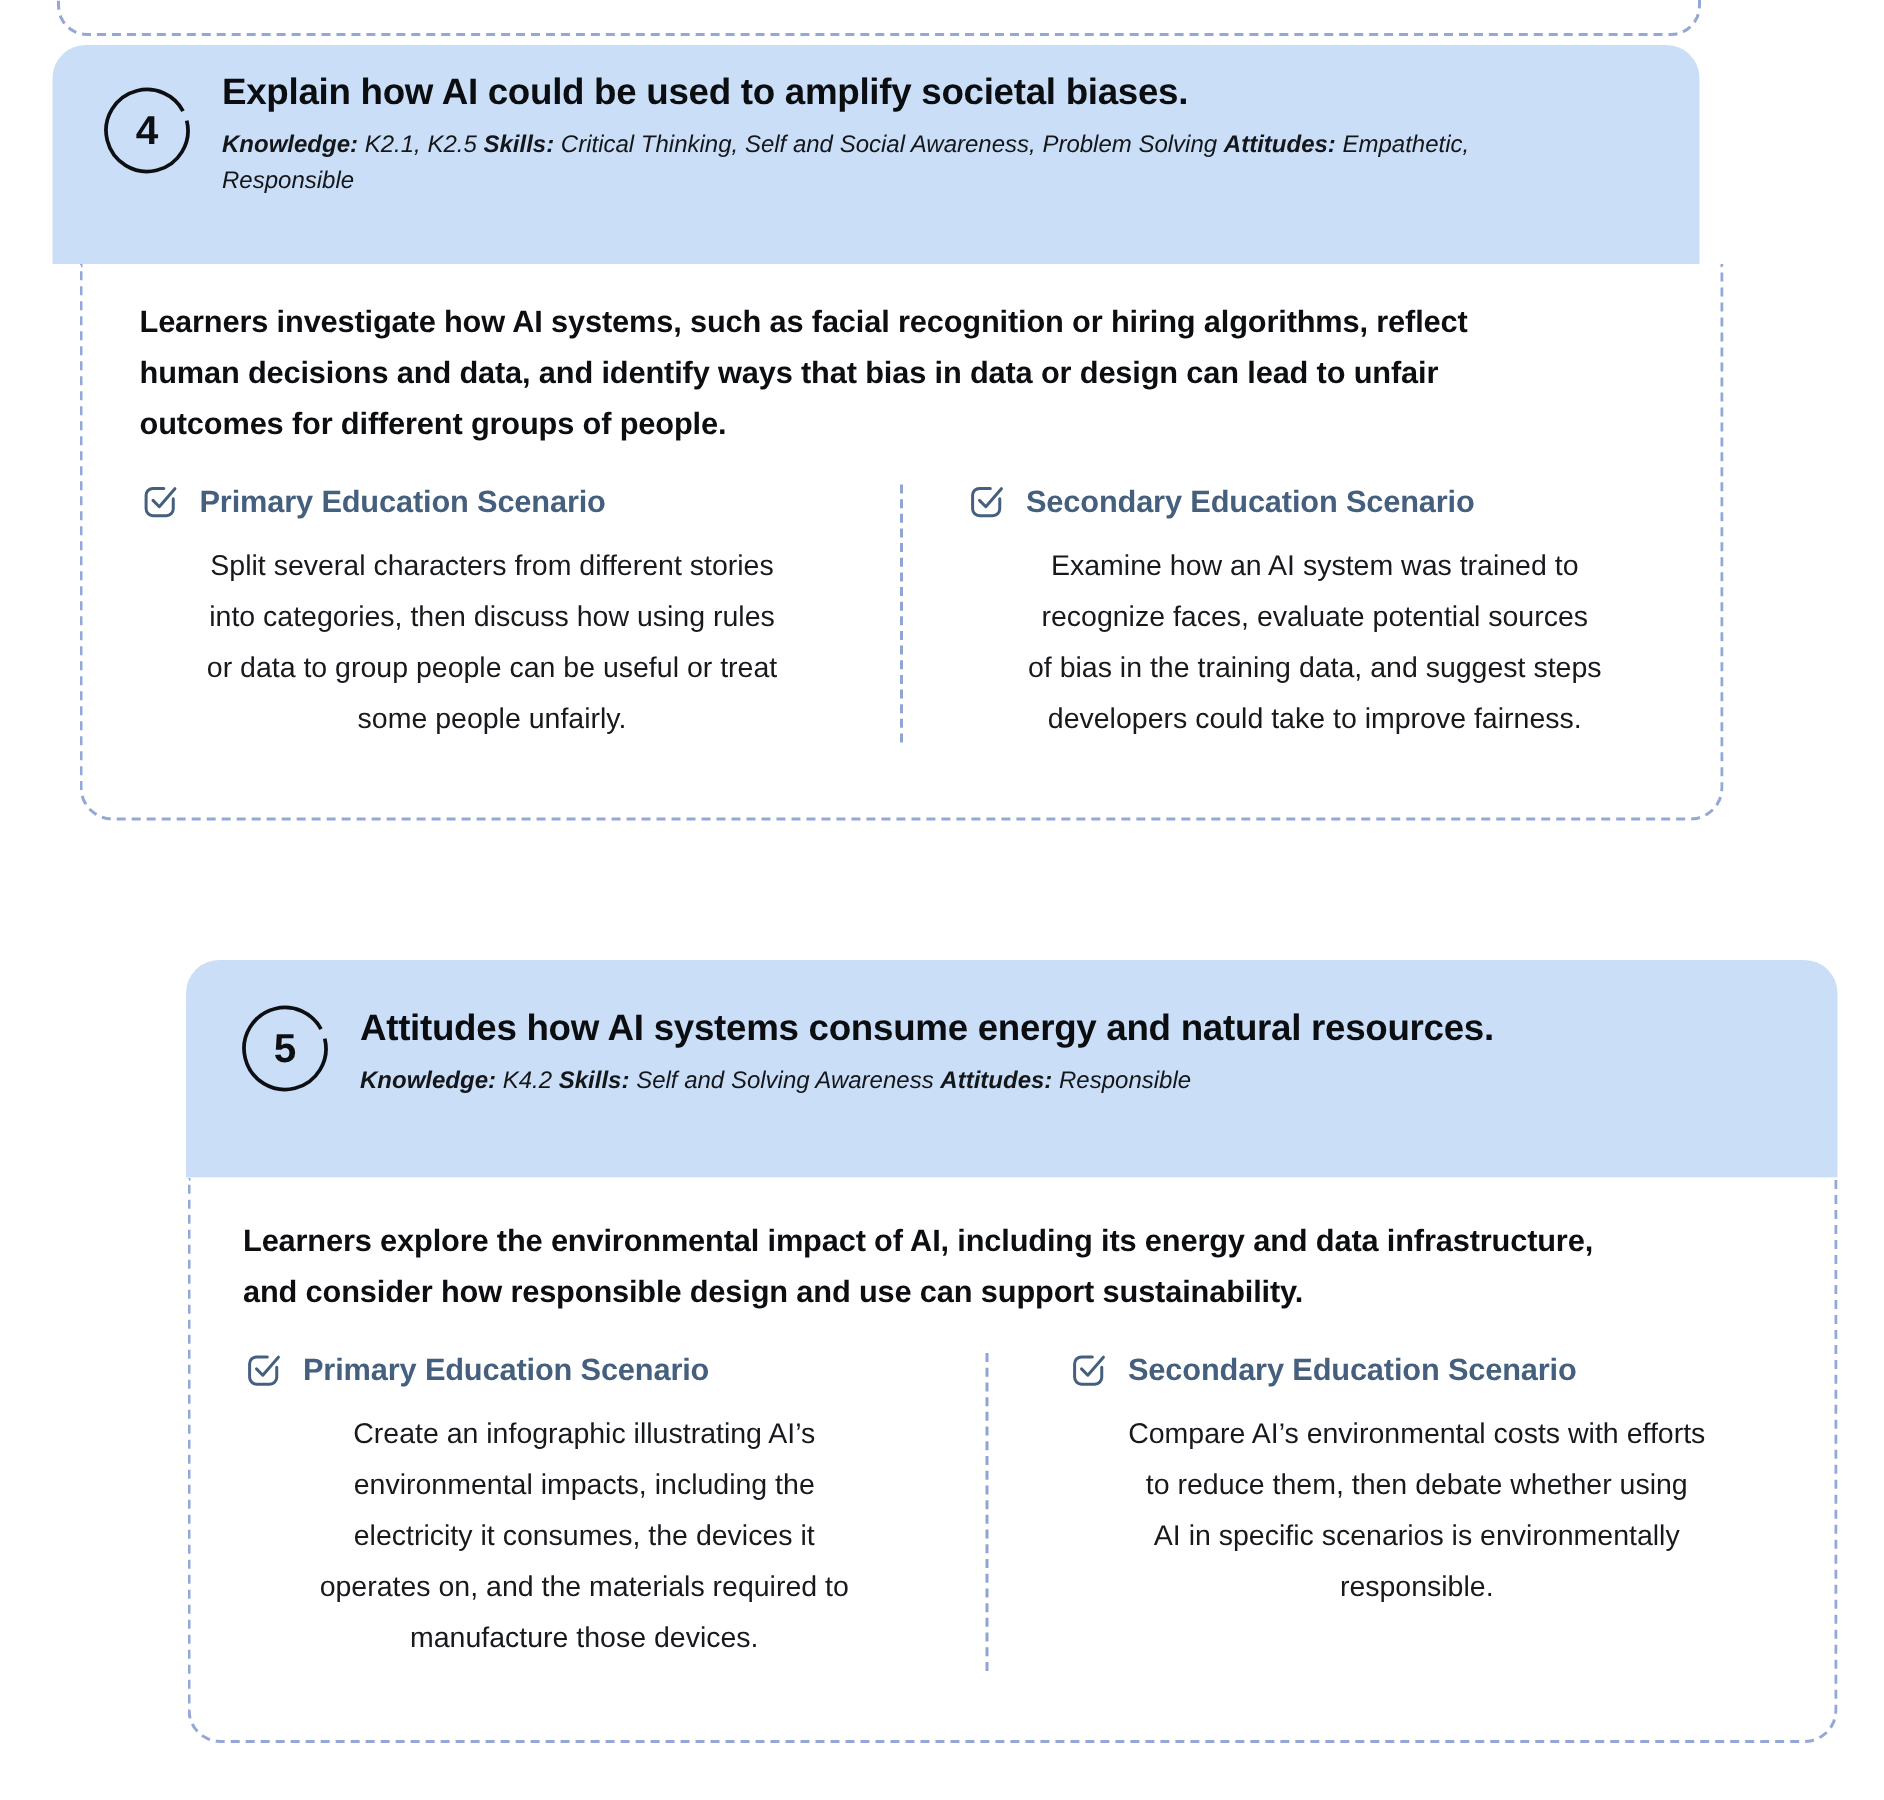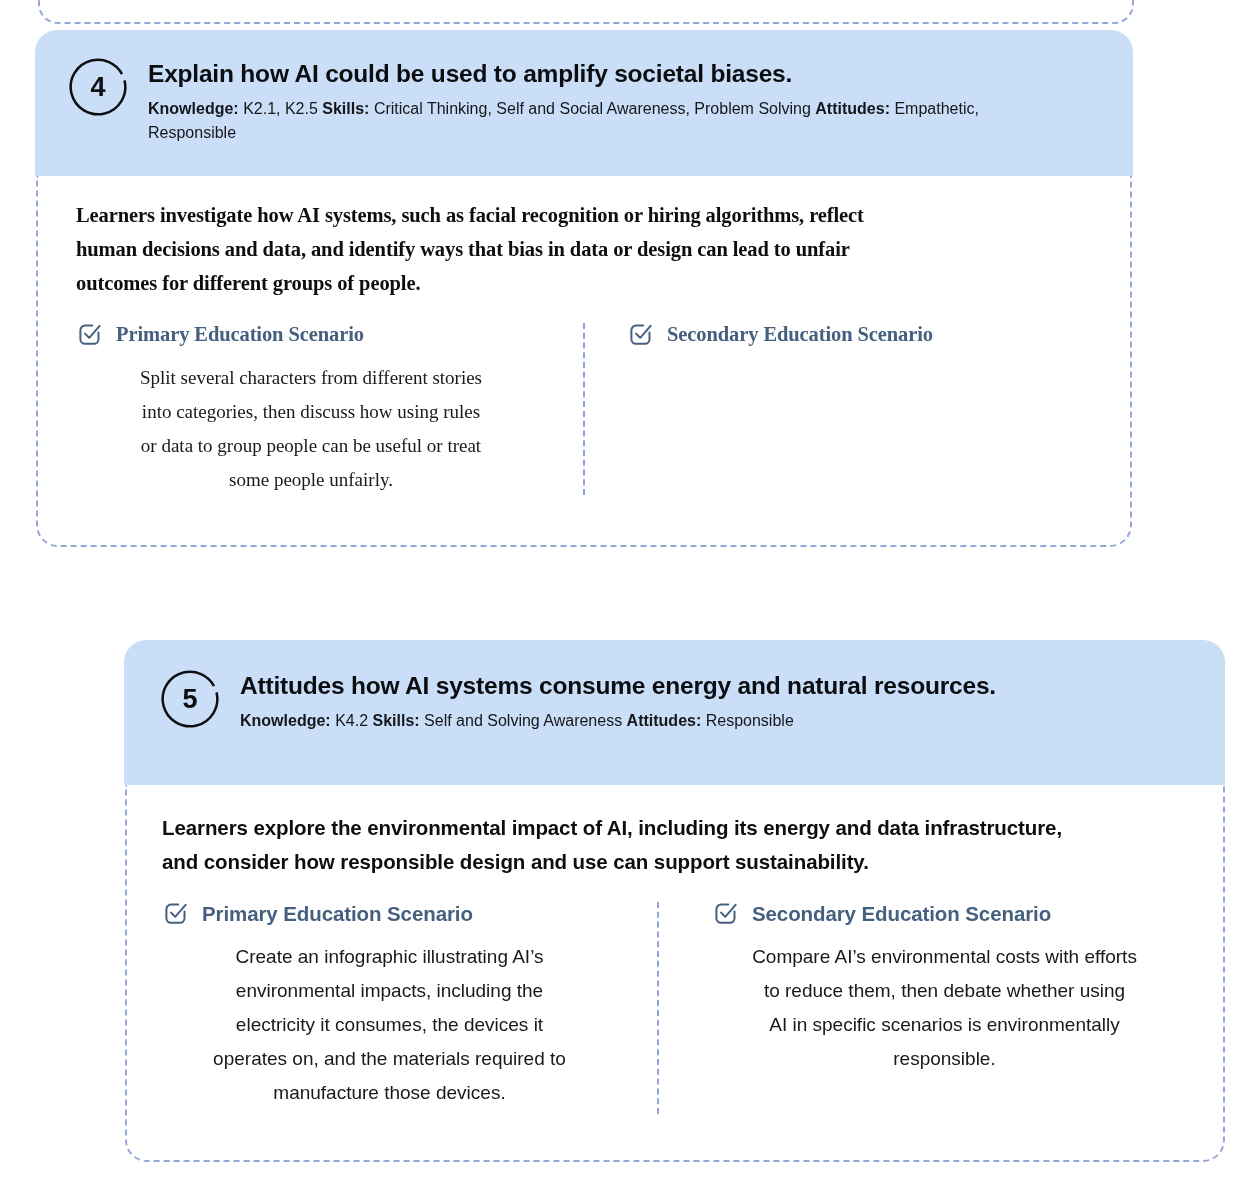--- a/index.html
+++ b/index.html
@@ -14,23 +14,23 @@
   }
   .card-header{
     position:absolute;background:#CADFF7;border-radius:22px 22px 0 0;
   }
   .card-body{
     position:absolute;background:#ffffff;box-sizing:border-box;
     border:2px dashed #94A8D8;border-top:none;border-radius:0 0 22px 22px;
   }
   
   #card1 .card-header{left:35px;top:30px;width:1098px;height:146px;}
-  #card1 .card-body{left:36px;top:176px;width:1096px;height:371px;padding:22px 40px 0 38px;font-family:Liberation Serif, serif;}
+  #card1 .card-body{left:53px;top:176px;width:1096px;height:371px;padding:22px 40px 0 38px;}
   #card1 .num-badge{left:33px;top:27px;}
-  #card1 .header-text{left:113px;top:28px;width:950px;}
+  #card1 .header-text{left:113px;top:16px;width:950px;}
   #card1 .col-1{width:470px;}
   #card1 .col-divider{margin:2px 42px 0 37px;height:172px;}
   #card1 .col-2{width:465px;}
   
   #card2 .card-header{left:124px;top:640px;width:1101px;height:145px;}
   #card2 .card-body{left:125px;top:785px;width:1100px;height:377px;padding:26px 30px 0 35px;}
   #card2 .num-badge{left:36px;top:29px;}
   #card2 .header-text{left:116px;top:30px;width:960px;}
   #card2 .col-1{width:455px;}
   #card2 .col-divider{margin:2px 53px 0 40px;height:212px;}
@@ -40,21 +40,21 @@
   .num-badge svg{position:absolute;left:0;top:0;}
   .num-text{
     position:absolute;left:0;top:0;width:60px;height:60px;
     display:flex;align-items:center;justify-content:center;
     font-size:27px;font-weight:bold;color:#0D0F12;
   }
   .header-text{position:absolute;}
   .card-title{
     font-size:24.5px;font-weight:bold;color:#0B0D11;letter-spacing:-0.2px;line-height:31px;
   }
-  .card-meta{margin-top:8px;font-size:16px;line-height:24px;color:#14161A;}
+  .card-meta{margin-top:8px;font-size:16px;line-height:24px;color:#14161A;font-style:italic;}
   .meta-line{white-space:nowrap;}
   .meta-label{font-weight:bold;}
   .meta-wrap{white-space:normal;}
   .lead{
     font-size:20.5px;font-weight:bold;line-height:34px;color:#0C0E12;letter-spacing:-0.1px;
   }
   .columns{display:flex;margin-top:21px;}
   .col{flex:none;}
   .col-divider{flex:none;width:0;border-left:2px dashed #8FA5D5;}
   .scn-head{display:flex;align-items:center;gap:13px;}
@@ -108,20 +108,21 @@
         </div>
         <div class="col-divider"></div>
         <div class="col col-2">
           <div class="scn-head">
             <svg width="27" height="27" viewBox="0 0 27 27">
               <path d="M22.5 11.5 V18.2 a4.6 4.6 0 0 1 -4.6 4.6 H9 a4.6 4.6 0 0 1 -4.6 -4.6 V9.2 a4.6 4.6 0 0 1 4.6 -4.6 H16.2" fill="none" stroke="#45607E" stroke-width="2" stroke-linecap="round"></path>
               <path d="M9 12.6 L13.2 16.8 L23.6 4.8" fill="none" stroke="#45607E" stroke-width="2" stroke-linecap="round" stroke-linejoin="round"></path>
             </svg>
             <span class="scn-title">Secondary Education Scenario</span>
           </div>
+          <div class="scn-text">Examine how an AI system was trained to<br>recognize faces, evaluate potential sources<br>of bias in the training data, and suggest steps<br>developers could take to improve fairness.</div>
         </div>
       </div>
     </div>
   </div>
 
   <div id="card2">
     <div class="card-header">
       <div class="num-badge">
         <svg width="60" height="60" viewBox="0 0 60 60">
           <circle cx="30" cy="30" r="27.3" fill="none" stroke="#0D0F12" stroke-width="2.5" pathLength="100" stroke-dasharray="96 4" transform="rotate(-14 30 30)"></circle>

